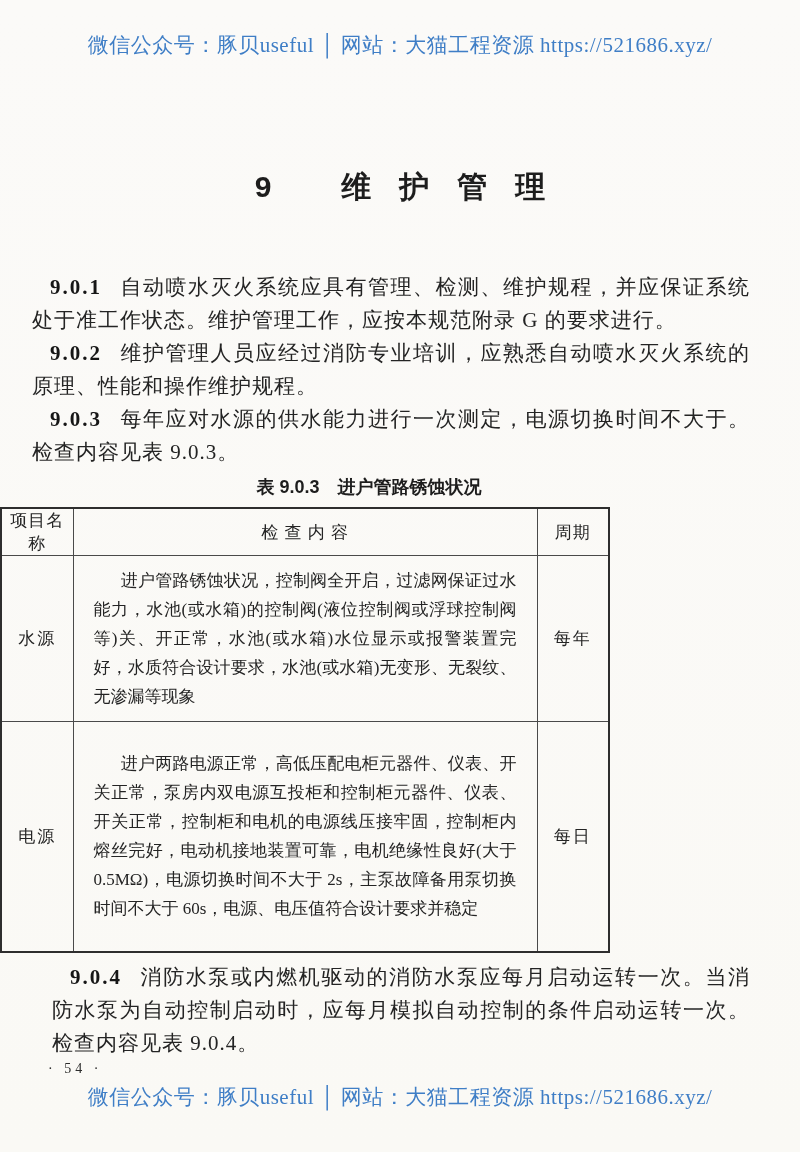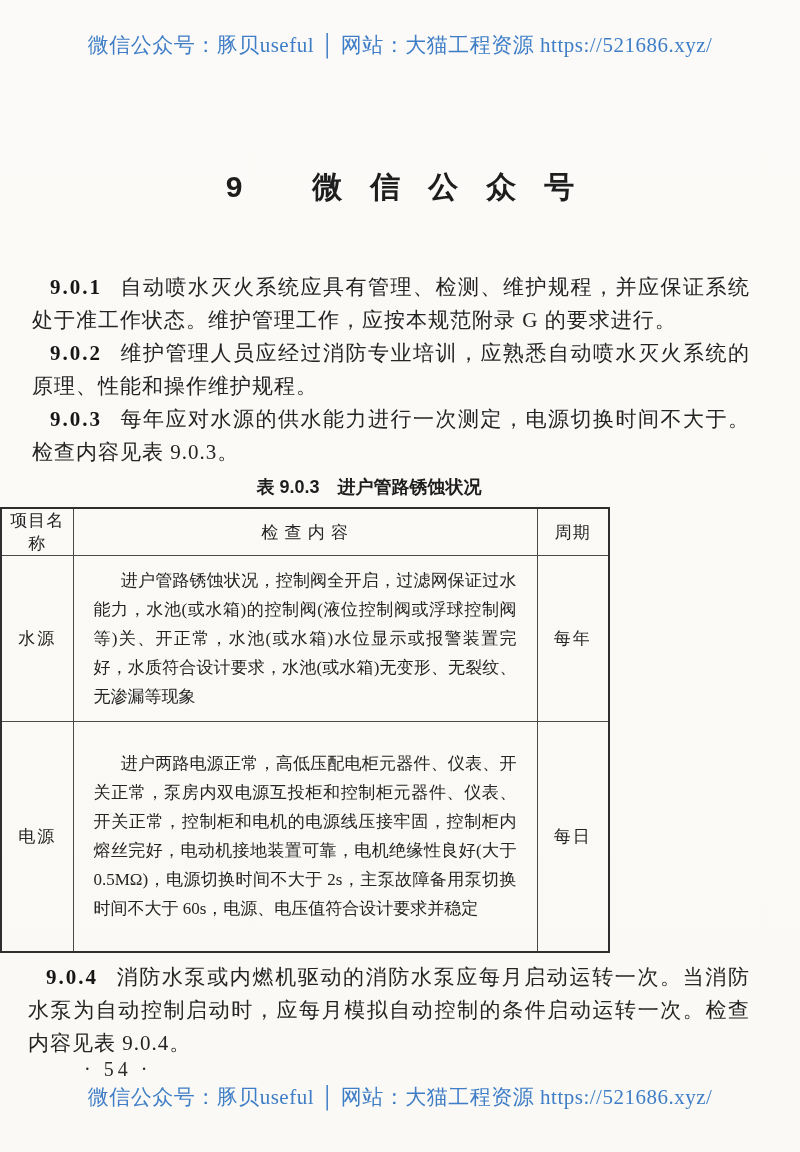--- a/index.html
+++ b/index.html
@@ -90,41 +90,41 @@
     letter-spacing: 2px;
   }
   td.content-cell {
     padding: 10px 20px;
     line-height: 29px;
     text-align: justify;
     text-indent: 1.6em;
   }
   tr.row-water  td { height: 143px; }
   tr.row-power  td { height: 230px; }
-  .after-table { margin-top: 8px; padding: 0 50px 0 28px; }
+  .after-table { margin-top: 8px; padding: 0 50px 0 52px; }
   .page-number {
     margin-top: -2px;
-    padding-left: 84px;
-    font-size: 20px;
+    padding-left: 48px;
+    font-size: 14px;
     letter-spacing: 4px;
     color: #2c2c2c;
     line-height: 22px;
   }
   .watermark.bottom { margin-top: 2px; }
 </style>
 </head>
 <body>
 
 <div class="page">
 
   <div class="watermark top">微信公众号：豚贝useful │ 网站：大猫工程资源 https://521686.xyz/</div>
 
   <h1 class="chapter-title">
     <span class="ch-num">9</span>
-    <span class="ch-text">微信公众号</span>
+    <span class="ch-text">维护管理</span>
   </h1>
 
   <div class="clauses">
     <p>
       <span class="cnum">9.0.1</span><span>自动喷水灭火系统应具有管理、检测、维护规程，并应保证系统处于准工作状态。维护管理工作，应按本规范附录 G 的要求进行。</span>
     </p>
     <p>
       <span class="cnum">9.0.2</span><span>维护管理人员应经过消防专业培训，应熟悉自动喷水灭火系统的原理、性能和操作维护规程。</span>
     </p>
     <p>

